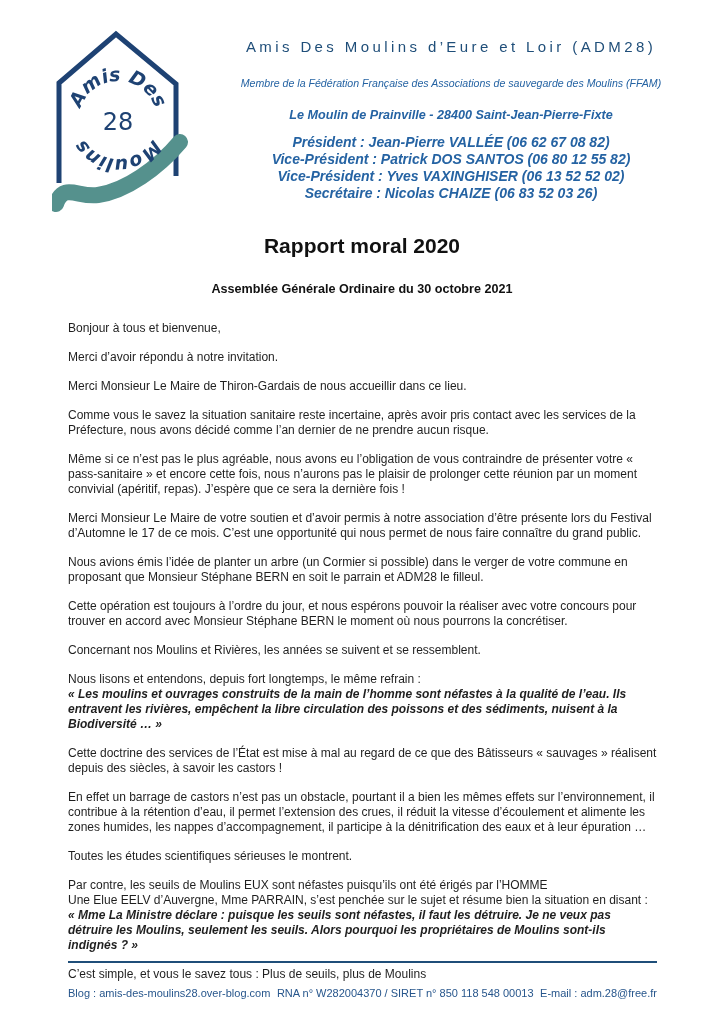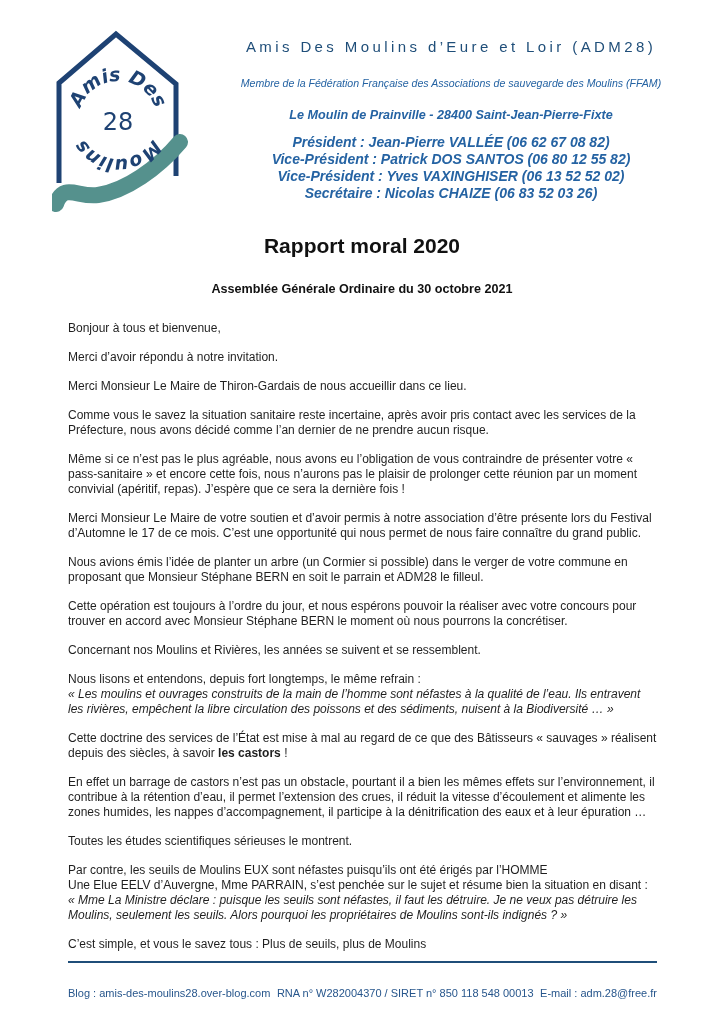--- a/index.html
+++ b/index.html
@@ -69,22 +69,22 @@
     width:590px;
     color:var(--ink);
     font-size:12px;
   }
   .para{
     line-height:15px;
     margin-bottom:14px;
     white-space:pre-wrap;
   }
   .run-n{font-style:normal;font-weight:400;}
-  .run-i{font-style:italic;font-weight:400;}
-  .run-b{font-style:normal;font-weight:700;}
+  .run-i{font-style:italic;font-weight:700;}
+  .run-b{font-style:normal;font-weight:400;}
   
   .doc-footer{position:absolute;left:68px;right:67px;bottom:24px;}
   .footer-rule{height:2px;background:var(--navy);margin-bottom:24px;}
   .footer-row{
     display:flex;justify-content:space-between;align-items:baseline;
     color:var(--footer-blue);font-size:11px;
   }
   .footer-row span{white-space:nowrap;}
   
   .logo svg{display:block;width:100%;height:100%;}

